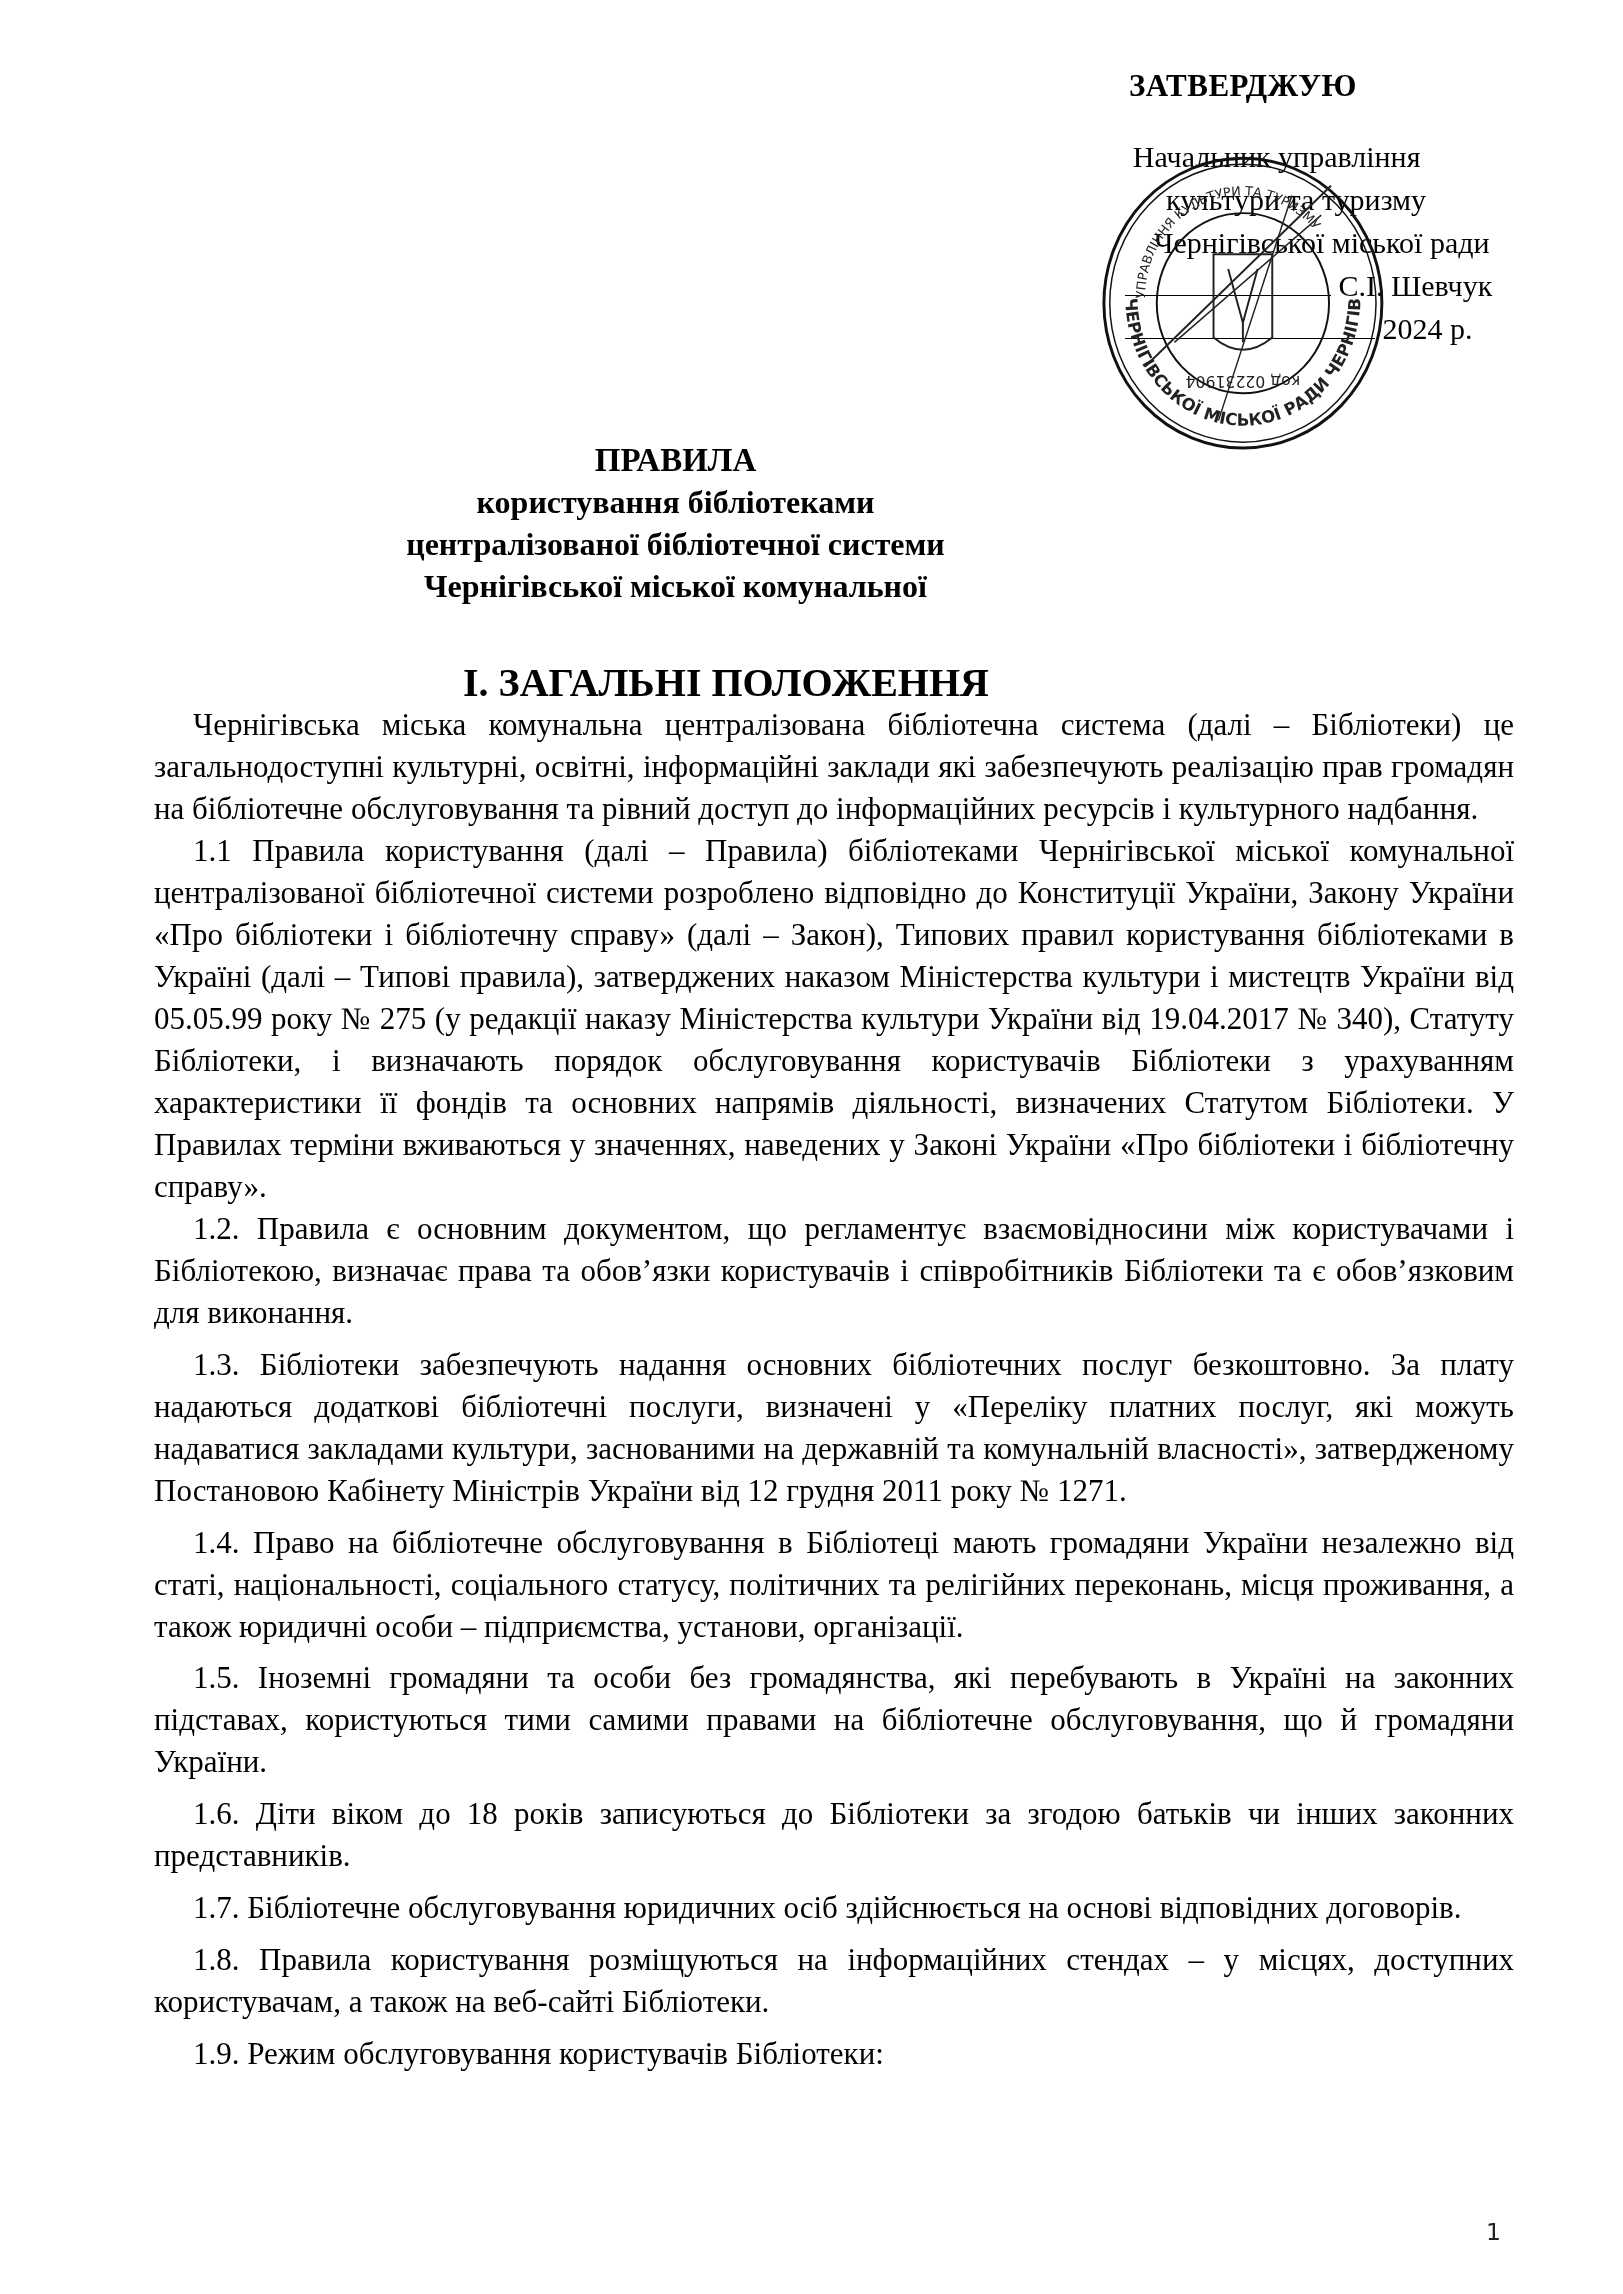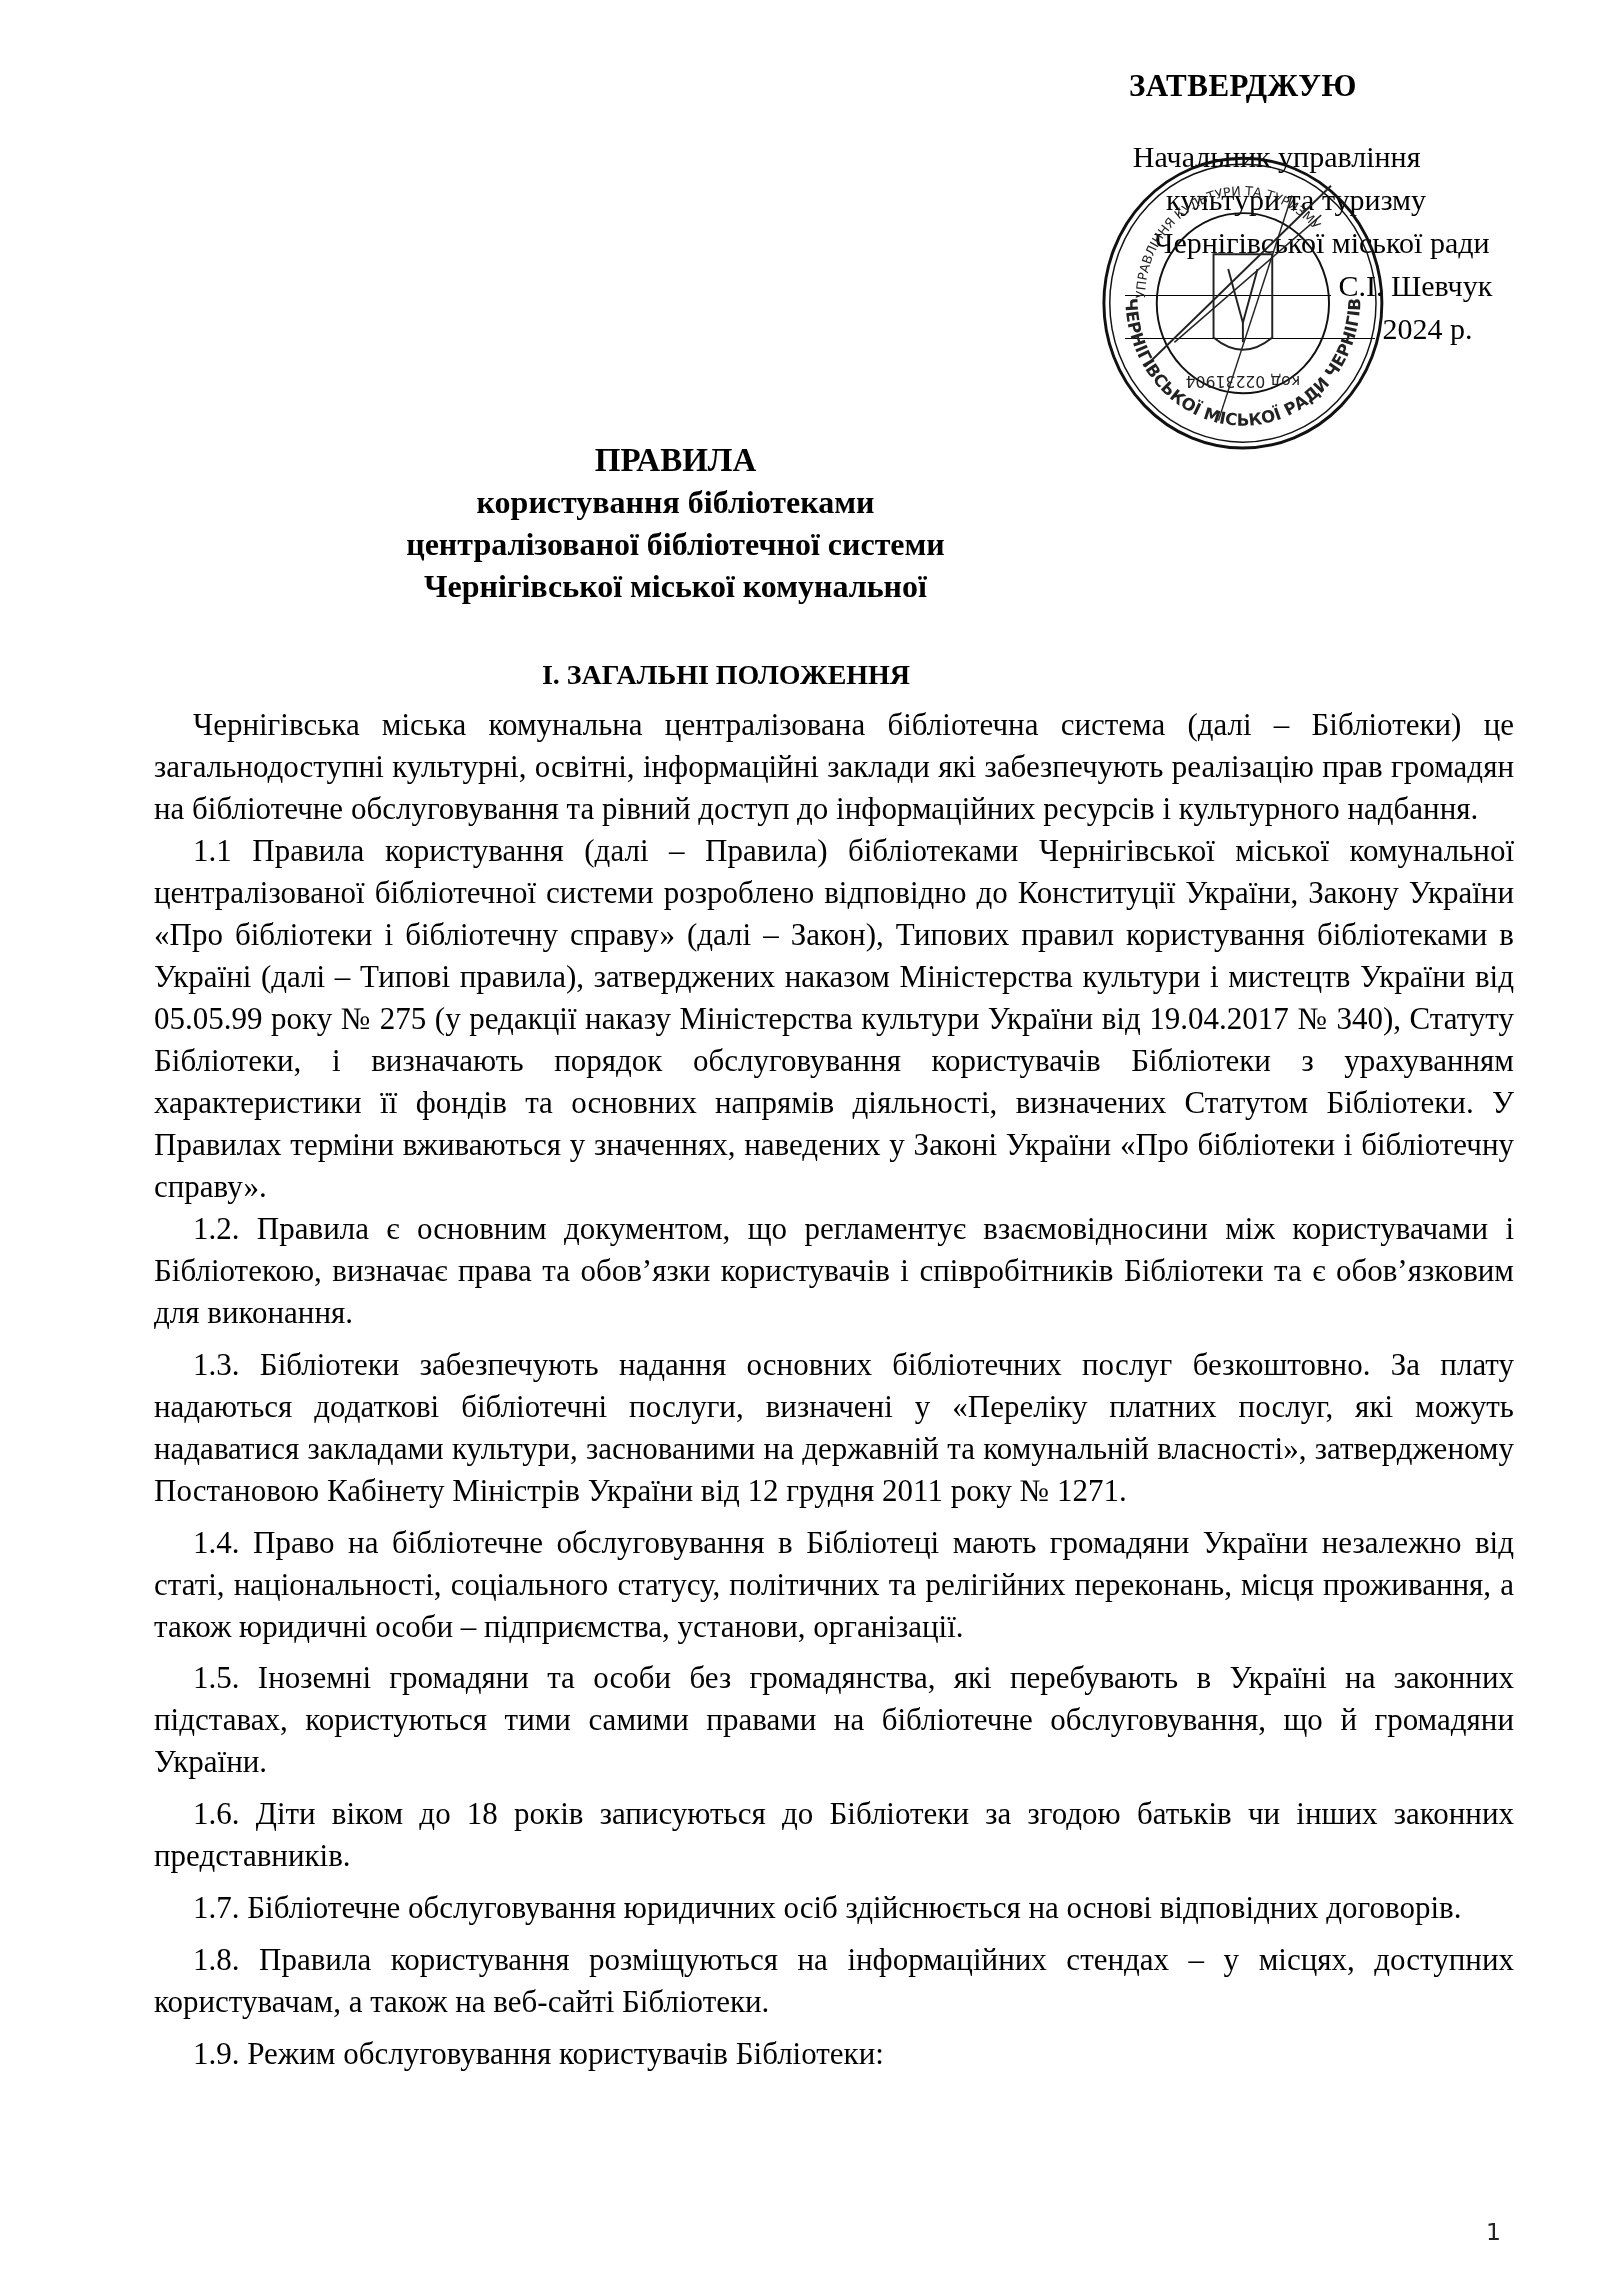--- a/index.html
+++ b/index.html
@@ -13,21 +13,21 @@
     .approve-lines .l1 { padding-left: 41px; }
     .approve-lines .l2 { padding-left: 29px; }
     .approve-lines .l3 { padding-left: 0; }
     .approve-lines .l4 { padding-left: 0; }
     .sig-line { display: inline-block; border-bottom: 1.5px solid #000; vertical-align: baseline; }
     .stamp { position: absolute; left: 1086px; top: 127px; width: 304px; height: 323px; pointer-events: none; }
     .title-block { position: absolute; left: 0; width: 1351px; top: 439px; text-align: center;
                    font-weight: bold; font-size: 32px; line-height: 42px; }
     .title-block .t0 { font-size: 33px; }
     .section-heading { position: absolute; left: 0; width: 1452px; top: 659px; text-align: center;
-                       font-weight: bold; font-size: 28px; }
+                       font-weight: bold; font-size: 40px; }
     .body-text { position: absolute; left: 154px; width: 1360px; top: 704px;
                  font-size: 31px; line-height: 42px; text-align: justify; }
     .body-text p { margin: 0; text-indent: 39px; }
     .body-text p.gap { margin-top: 9.8px; }
     .page-num { position: absolute; left: 1486px; top: 2218px; font-family: "DejaVu Sans", sans-serif;
                 font-size: 23.5px; color: #222; }
   </style>
 </head>
 <body>
 

